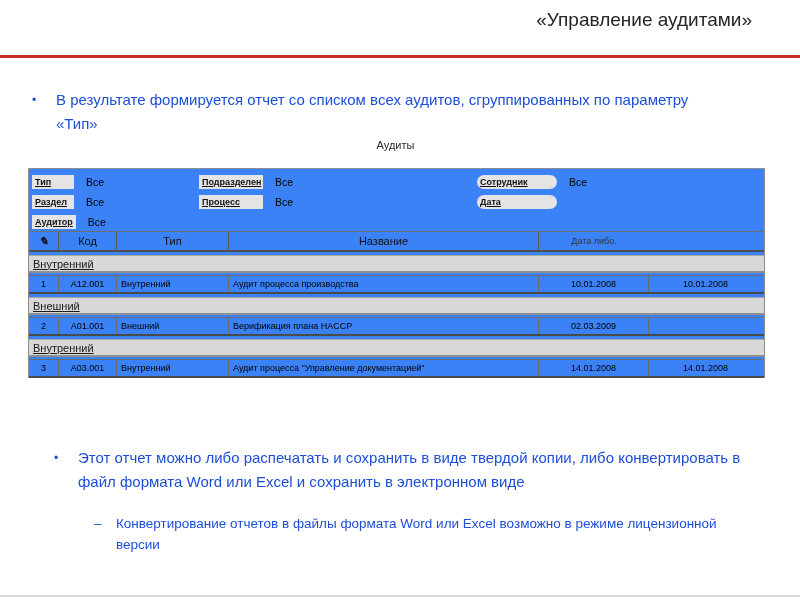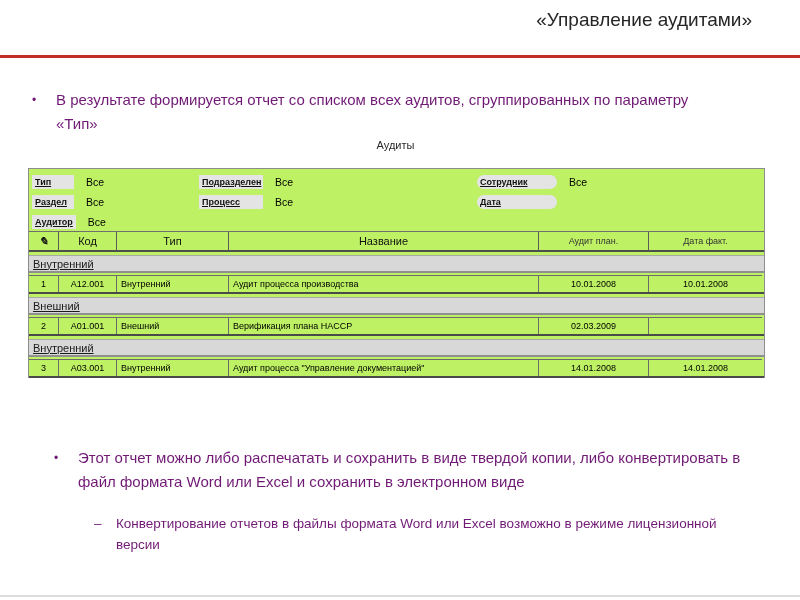--- a/index.html
+++ b/index.html
@@ -5,33 +5,33 @@
   html,body{margin:0;padding:0;background:#ffffff;}
   .slide{position:relative;width:800px;height:600px;background:#fff;overflow:hidden;
          font-family:"Liberation Sans",sans-serif;color:#1a1a1a;}
 
   
   .title{position:absolute;top:7px;right:48px;text-align:right;
          font-size:19px;line-height:25px;color:#262626;}
   .red-rule{position:absolute;top:55px;left:0;width:800px;height:3px;background:#c42f27;}
 
   
-  .bullet{position:absolute;font-size:15px;line-height:24px;color:#701a75;}
+  .bullet{position:absolute;font-size:15px;line-height:24px;color:#1d4ed8;}
   .b1{top:88px;left:32px;width:700px;}
   .b2{top:446px;left:54px;width:700px;}
   .b3{top:513px;left:94px;width:640px;font-size:13.5px;line-height:21px;}
   .bullet .mk{display:inline-block;width:24px;vertical-align:top;font-size:12px;}
   .b3 .mk{width:22px;font-size:13.5px;}
   .bullet .tx{display:inline-block;width:calc(100% - 26px);vertical-align:top;}
 
   
   .caption{position:absolute;top:139px;left:28px;width:735px;text-align:center;
            font-size:11px;color:#2b2b2b;}
   .report{position:absolute;top:168px;left:28px;width:735px;
-          border:1px solid #8d8d8d;border-bottom:none;background:#bef264;}
+          border:1px solid #8d8d8d;border-bottom:none;background:#3b82f6;}
 
   
   .filters{position:relative;height:62px;}
   .fcol{position:absolute;top:3px;}
   .fc1{left:3px;}  .fc2{left:170px;} .fc3{left:448px;}
   .fitem{height:20px;display:flex;align-items:center;}
   .flabel{display:inline-block;background:#e4e4e4;color:#111;
           font-size:9px;font-weight:bold;text-decoration:underline;
           padding:2px 3px;white-space:nowrap;overflow:hidden;}
   .fc1 .flabel{min-width:36px;}
@@ -118,22 +118,21 @@
       </div>
     </div>
 
     <div class="trow thead">
       <div class="c">
           <span class="micon">✎</span>
         </div>
       <div class="c">Код</div>
       <div class="c">Тип</div>
       <div class="c">Название</div>
-      <div class="c cd">Аудит план.</div>
-      <div class="c cd">Дата факт.</div>
+      <div class="c cd">Дата либо.</div>
     </div>
 
     <div class="grow">
       <span>Внутренний</span>
     </div>
     <div class="trow drow">
       <div class="c ctr">1</div>
       <div class="c ctr">A12.001</div>
       <div class="c lft">Внутренний</div>
       <div class="c lft">Аудит процесса производства</div>

